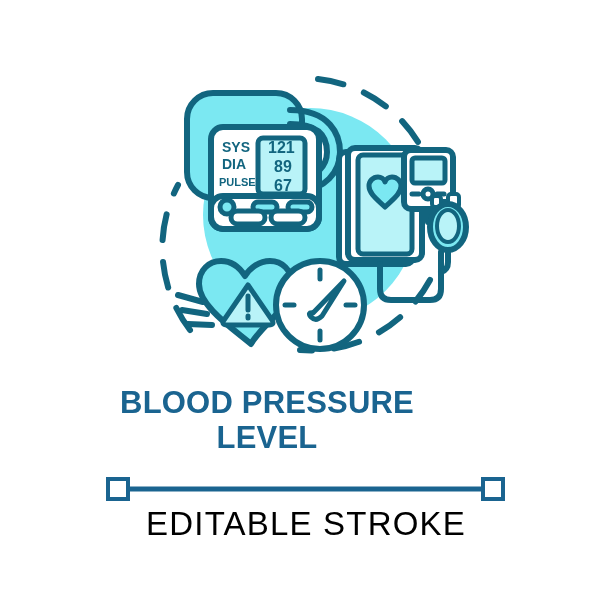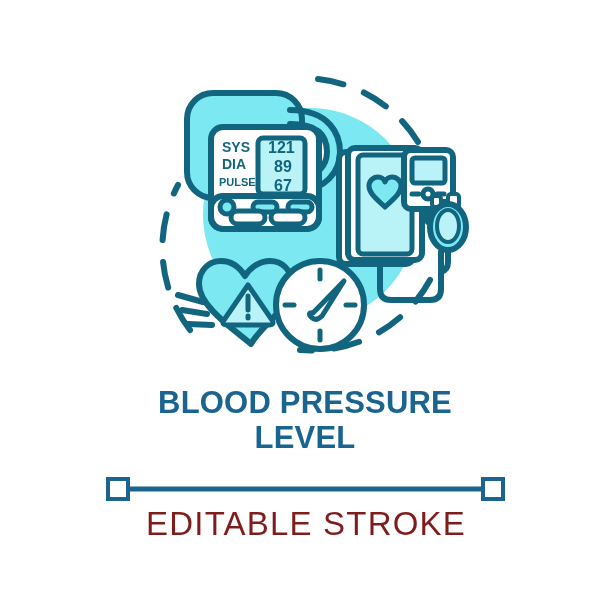--- a/index.html
+++ b/index.html
@@ -7,38 +7,37 @@
     width:612px;height:612px;
     font-family:"Liberation Sans", sans-serif;
     overflow:hidden;
     position:relative;
   }
   .canvas{position:relative;width:612px;height:612px;background:#ffffff;border-radius:12px;}
   .illustration{position:absolute;left:0;top:0;width:612px;height:612px;}
   .title-block{
     position:absolute;left:0;top:385px;width:534px;
     text-align:center;
-    margin-left:38px;
   }
   .title-line{
     color:#1a6490;
     font-size:31px;
     font-weight:bold;
     letter-spacing:0.2px;
     line-height:35px;
     font-family:"Liberation Sans", sans-serif;
   }
   .divider-wrap{
     position:absolute;left:0;top:474px;width:612px;height:30px;
   }
   .sub-block{
     position:absolute;left:0;top:505px;width:612px;text-align:center;
   }
   .sub-text{
-    color:#7f1d1d;
+    color:#000000;
     font-size:33px;
     font-weight:normal;
     letter-spacing:1.2px;
     font-family:"Liberation Sans", sans-serif;
   }
 </style>
 </head>
 <body>
 
 <div class="canvas">

